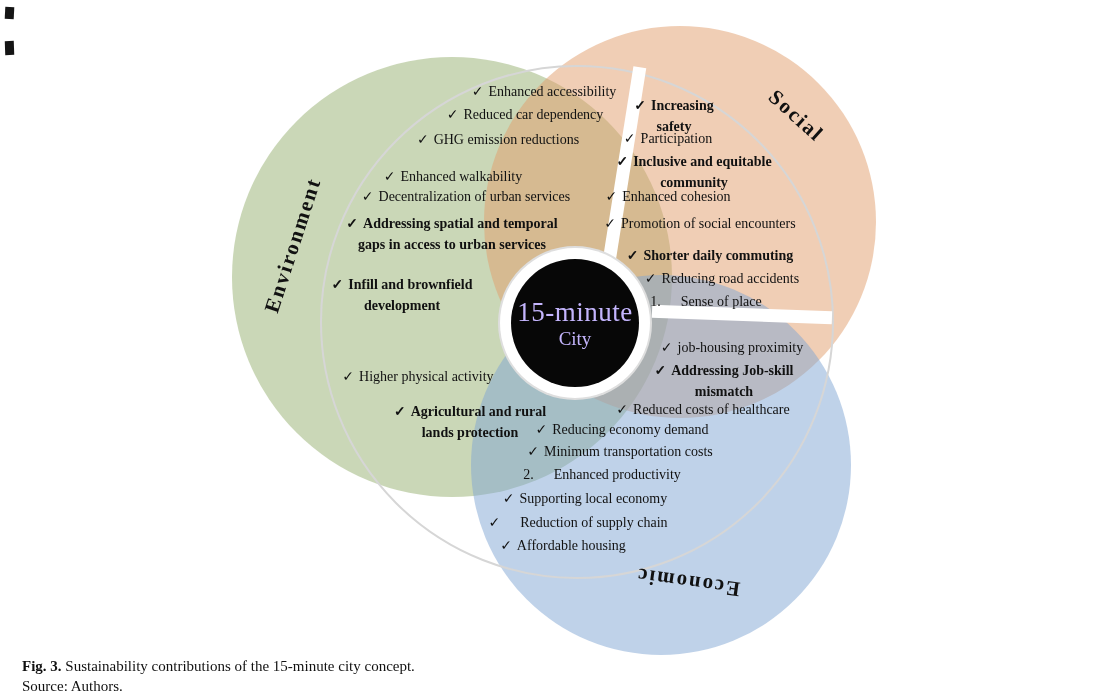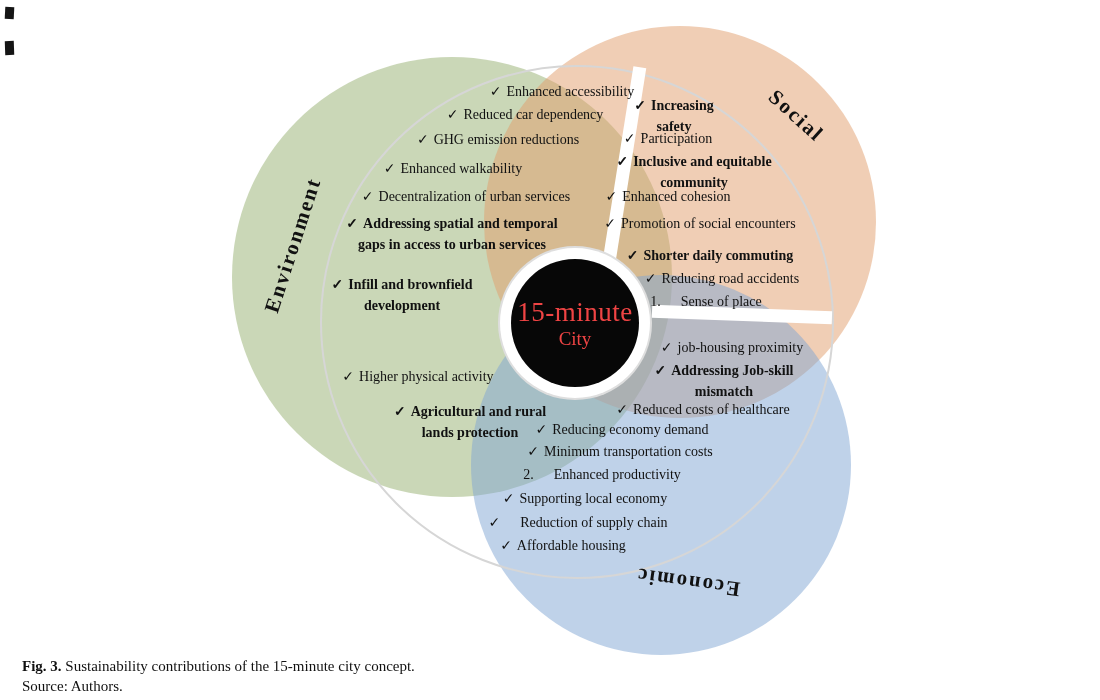--- a/index.html
+++ b/index.html
@@ -24,21 +24,21 @@
   .bar{position:absolute;background:#ffffff;z-index:3;}
   .bar.top{left:618px;top:66px;width:13px;height:196px;transform:rotate(9deg);}
   .bar.right{left:652px;top:308px;width:180px;height:13px;transform:rotate(2deg);}
   
   .center-disc{
     position:absolute;left:575px;top:323px;width:128px;height:128px;
     transform:translate(-50%,-50%);
     background:#070707;border-radius:50%;
     box-shadow:0 0 0 11px #ffffff,0 0 0 13px #dedede;
     display:flex;flex-direction:column;align-items:center;justify-content:center;
-    z-index:4;color:#ef4444;text-align:center;
+    z-index:4;color:#c4b5fd;text-align:center;
   }
   .center-disc .l1{font-size:27px;letter-spacing:0.5px;}
   .center-disc .l2{font-size:19px;}
   
   .set-label{
     position:absolute;z-index:5;font-weight:bold;font-size:21px;
     letter-spacing:2px;white-space:nowrap;
   }
   .set-label.env-label{left:293px;top:245px;transform:translate(-50%,-50%) rotate(-72deg);}
   .set-label.soc-label{left:796px;top:116px;transform:translate(-50%,-50%) rotate(42deg);}
@@ -78,24 +78,24 @@
 
   <div class="center-disc">
     <div class="l1">15-minute</div>
     <div class="l2">City</div>
   </div>
 
   <div class="set-label env-label">Environment</div>
   <div class="set-label soc-label">Social</div>
   <div class="set-label eco-label">Economic</div>
 
-  <div class="item" style="left:562px;top:81px;"><span class="marker">✓</span><span>Enhanced accessibility</span></div>
+  <div class="item" style="left:544px;top:81px;"><span class="marker">✓</span><span>Enhanced accessibility</span></div>
   <div class="item" style="left:525px;top:104px;"><span class="marker">✓</span><span>Reduced car dependency</span></div>
   <div class="item" style="left:498px;top:129px;"><span class="marker">✓</span><span>GHG emission reductions</span></div>
-  <div class="item" style="left:453px;top:158px;"><span class="marker">✓</span><span>Enhanced walkability</span></div>
+  <div class="item" style="left:453px;top:166px;"><span class="marker">✓</span><span>Enhanced walkability</span></div>
   <div class="item" style="left:466px;top:186px;"><span class="marker">✓</span><span>Decentralization of urban services</span></div>
   <div class="item wrap" style="left:452px;top:213px;width:218px;"><span class="marker">✓</span><span>Addressing spatial and temporal gaps in access to urban services</span></div>
   <div class="item wrap" style="left:402px;top:274px;width:168px;"><span class="marker">✓</span><span>Infill and brownfield development</span></div>
   <div class="item" style="left:418px;top:366px;"><span class="marker">✓</span><span>Higher physical activity</span></div>
   <div class="item wrap" style="left:434px;top:401px;width:178px;margin-left:36px;"><span class="marker">✓</span><span>Agricultural and rural lands protection</span></div>
 
   <div class="item wrap" style="left:674px;top:95px;width:100px;"><span class="marker">✓</span><span>Increasing safety</span></div>
   <div class="item" style="left:668px;top:128px;"><span class="marker">✓</span><span>Participation</span></div>
   <div class="item wrap" style="left:694px;top:151px;width:178px;"><span class="marker">✓</span><span>Inclusive and equitable community</span></div>
   <div class="item" style="left:668px;top:186px;"><span class="marker">✓</span><span>Enhanced cohesion</span></div>

